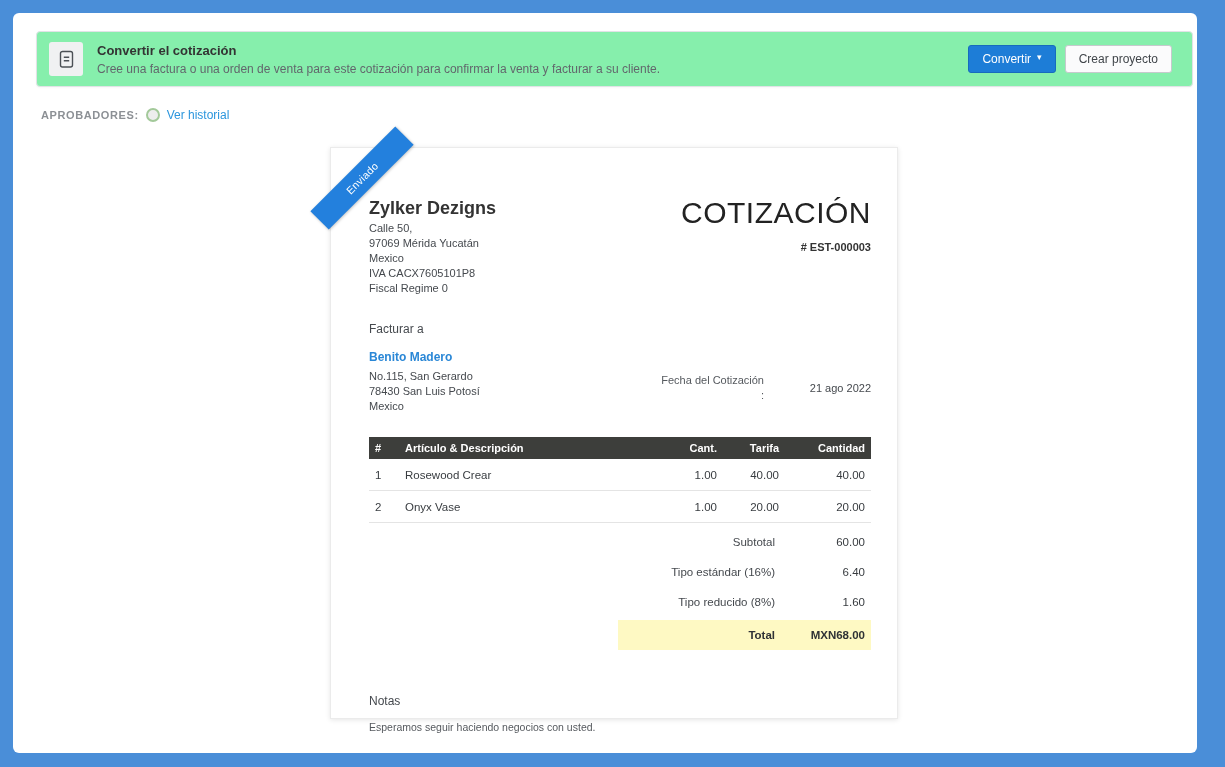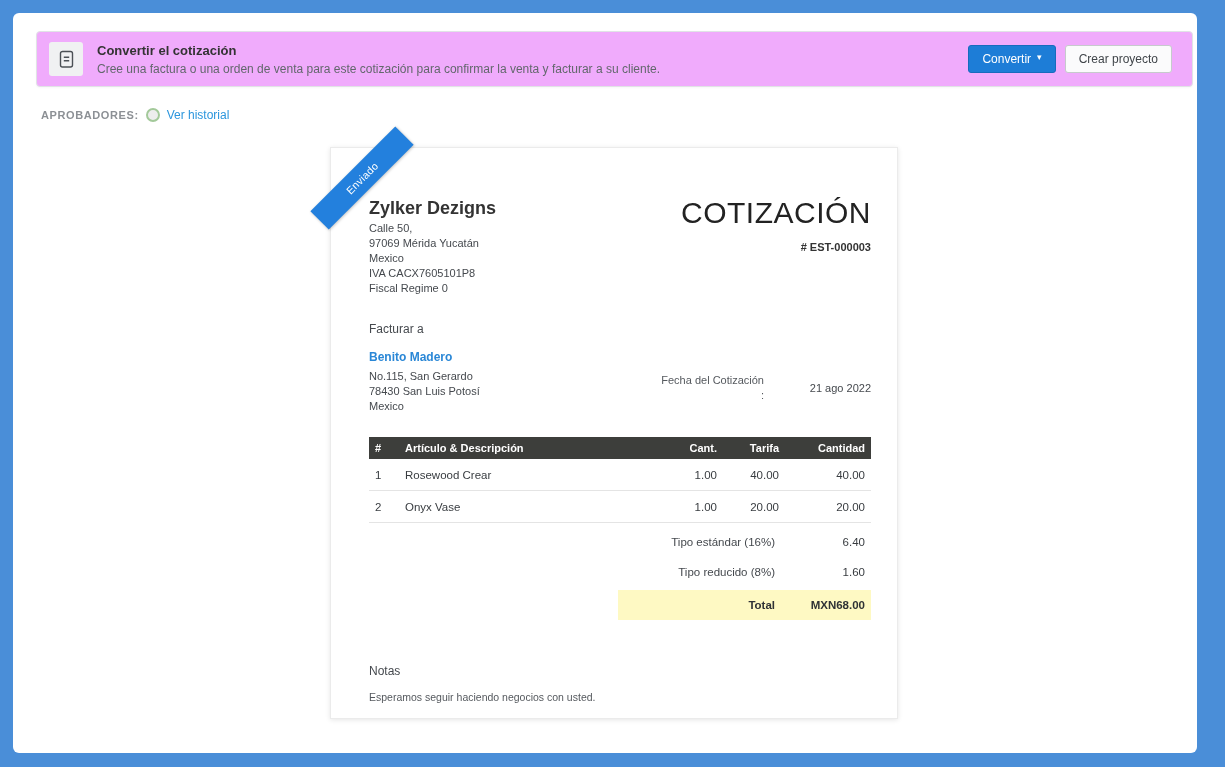--- a/index.html
+++ b/index.html
@@ -13,21 +13,21 @@
   .page {
     position: absolute;
     left: 13px; top: 13px; bottom: 14px; right: 28px;
     background: #ffffff;
     border-radius: 6px;
     overflow: hidden;
   }
   
   .banner {
     margin: 18px 4px 0 23px;
-    background: #f0abfc;
+    background: #86efac;
     border: 1px solid #e1e3e6;
     border-radius: 4px;
     height: 56px;
     display: flex;
     align-items: center;
     justify-content: space-between;
     padding: 0 20px 0 12px;
     box-shadow: 0 1px 2px rgba(0,0,0,0.03);
   }
   .banner-left { display: flex; align-items: center; gap: 14px; }
@@ -274,20 +274,24 @@
           <td>Onyx Vase</td>
           <td class="num">1.00</td>
           <td class="num">20.00</td>
           <td class="num">20.00</td>
         </tr>
       </tbody>
     </table>
 
     <div class="totals">
       <div class="totals-row">
+        <div class="t-label">Subtotal</div>
+        <div class="t-value">60.00</div>
+      </div>
+      <div class="totals-row">
         <div class="t-label">Tipo estándar (16%)</div>
         <div class="t-value">6.40</div>
       </div>
       <div class="totals-row">
         <div class="t-label">Tipo reducido (8%)</div>
         <div class="t-value">1.60</div>
       </div>
       <div class="totals-row grand">
         <div class="t-label">Total</div>
         <div class="t-value">MXN68.00</div>

